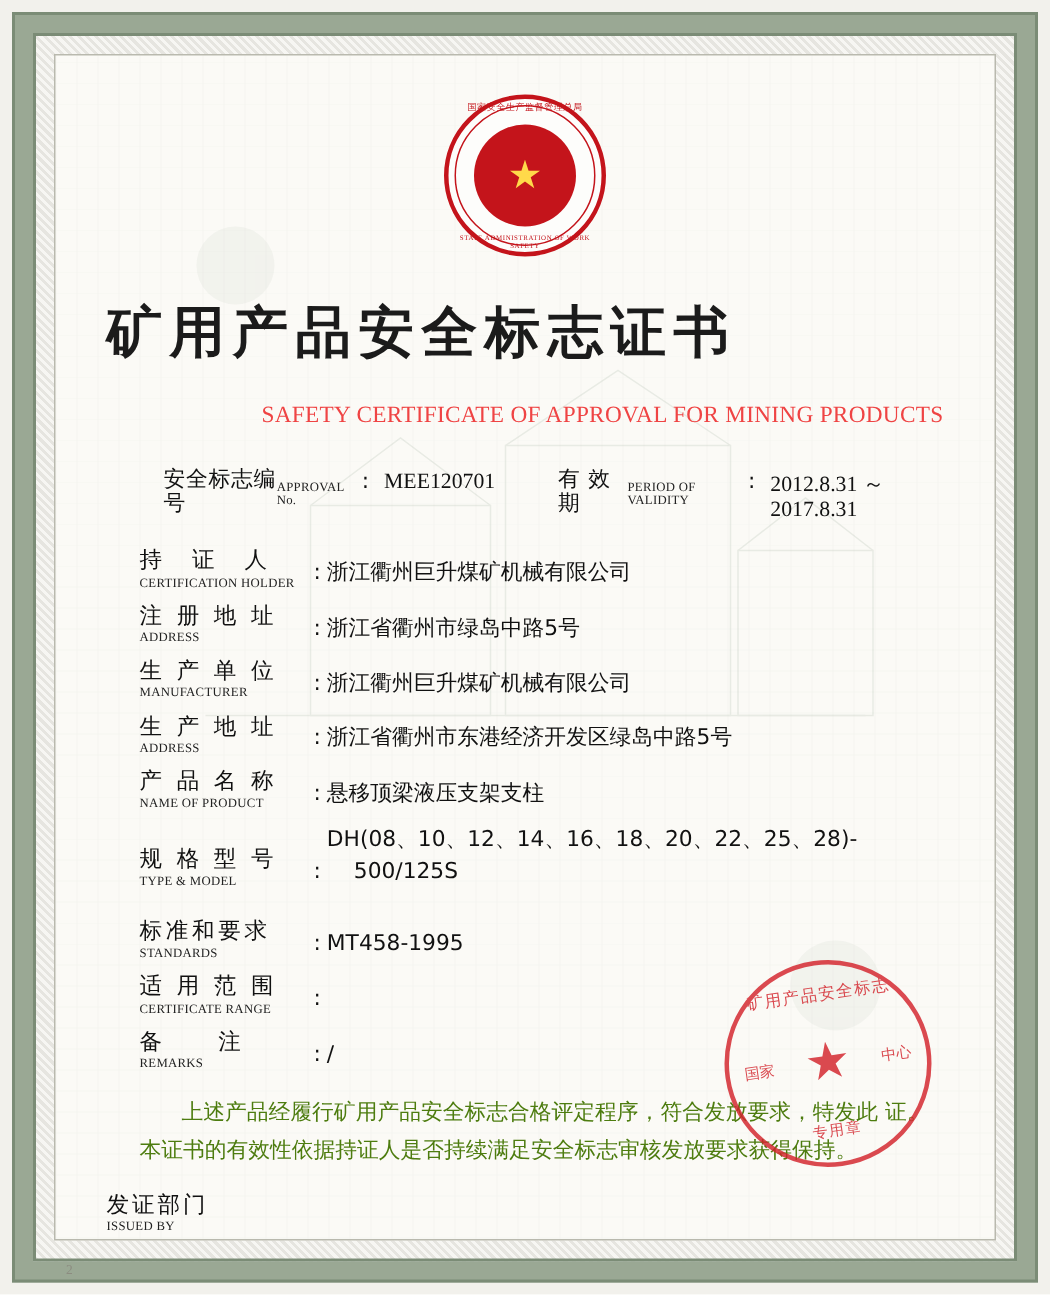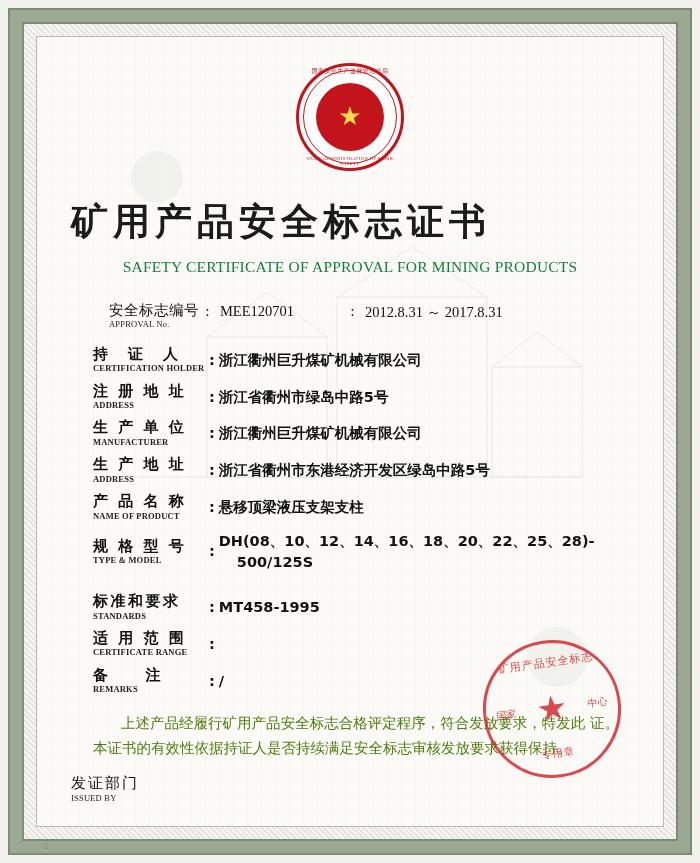--- a/index.html
+++ b/index.html
@@ -138,40 +138,41 @@
   .title-cn {
     text-align: left;
     font-size: 37px;
     letter-spacing: 5px;
     color: #1b1b1b;
     font-weight: bold;
     margin-top: 26px;
     font-family: "DejaVu Sans", sans-serif;
   }
   .title-en {
-    text-align: center;
+    text-align: right;
     font-size: 15.5px;
-    color: #15803d;
-    margin-top: 11px;
+    color: #ef4444;
+    margin-top: 21px;
     letter-spacing: 0.2px;
     font-family: "Liberation Serif", serif;
   }
 
   
   .approval-row {
     display: flex;
     align-items: flex-start;
     margin-top: 26px;
     padding-left: 38px;
     font-size: 14px;
   }
   .lbl-block {
     display: flex;
-    flex-direction: column;
+    flex-direction: row;
     line-height: 1.12;
+    align-items: center;
   }
   .lbl-cn {
     font-size: 14.5px;
     color: #111;
     font-family: "DejaVu Sans", sans-serif;
     letter-spacing: 0.5px;
   }
   .lbl-en {
     font-size: 8.5px;
     color: #222;
@@ -192,23 +193,22 @@
   }
   .approval-row .spacer { width: 50px; }
 
   
   .fields {
     margin-top: 16px;
     padding-left: 22px;
   }
   .field-row {
     display: flex;
-    align-items: center;
+    align-items: flex-end;
     margin-bottom: 9px;
-    font-weight: bold;
   }
   .field-label {
     width: 116px;
     flex: 0 0 116px;
     display: flex;
     flex-direction: column;
     line-height: 1.1;
   }
   .field-label .lbl-cn {
     font-size: 15px;
@@ -365,20 +365,24 @@
       <div class="title-en">SAFETY CERTIFICATE OF APPROVAL FOR MINING PRODUCTS</div>
 
       <div class="approval-row">
         <div class="lbl-block">
           <span class="lbl-cn">安全标志编号</span>
           <span class="lbl-en">APPROVAL No.</span>
         </div>
         <span class="val colon">:</span>
         <span class="val val-en">MEE120701</span>
         <span class="spacer"></span>
+        <div class="lbl-block">
+          <span class="lbl-cn">有 效 期</span>
+          <span class="lbl-en">PERIOD OF VALIDITY</span>
+        </div>
         <span class="val colon">:</span>
         <span class="val val-en">2012.8.31 ～ 2017.8.31</span>
       </div>
 
       <div class="fields">
 
         <div class="field-row">
           <div class="field-label">
             <span class="lbl-cn">持　证　人</span>
             <span class="lbl-en">CERTIFICATION HOLDER</span>

